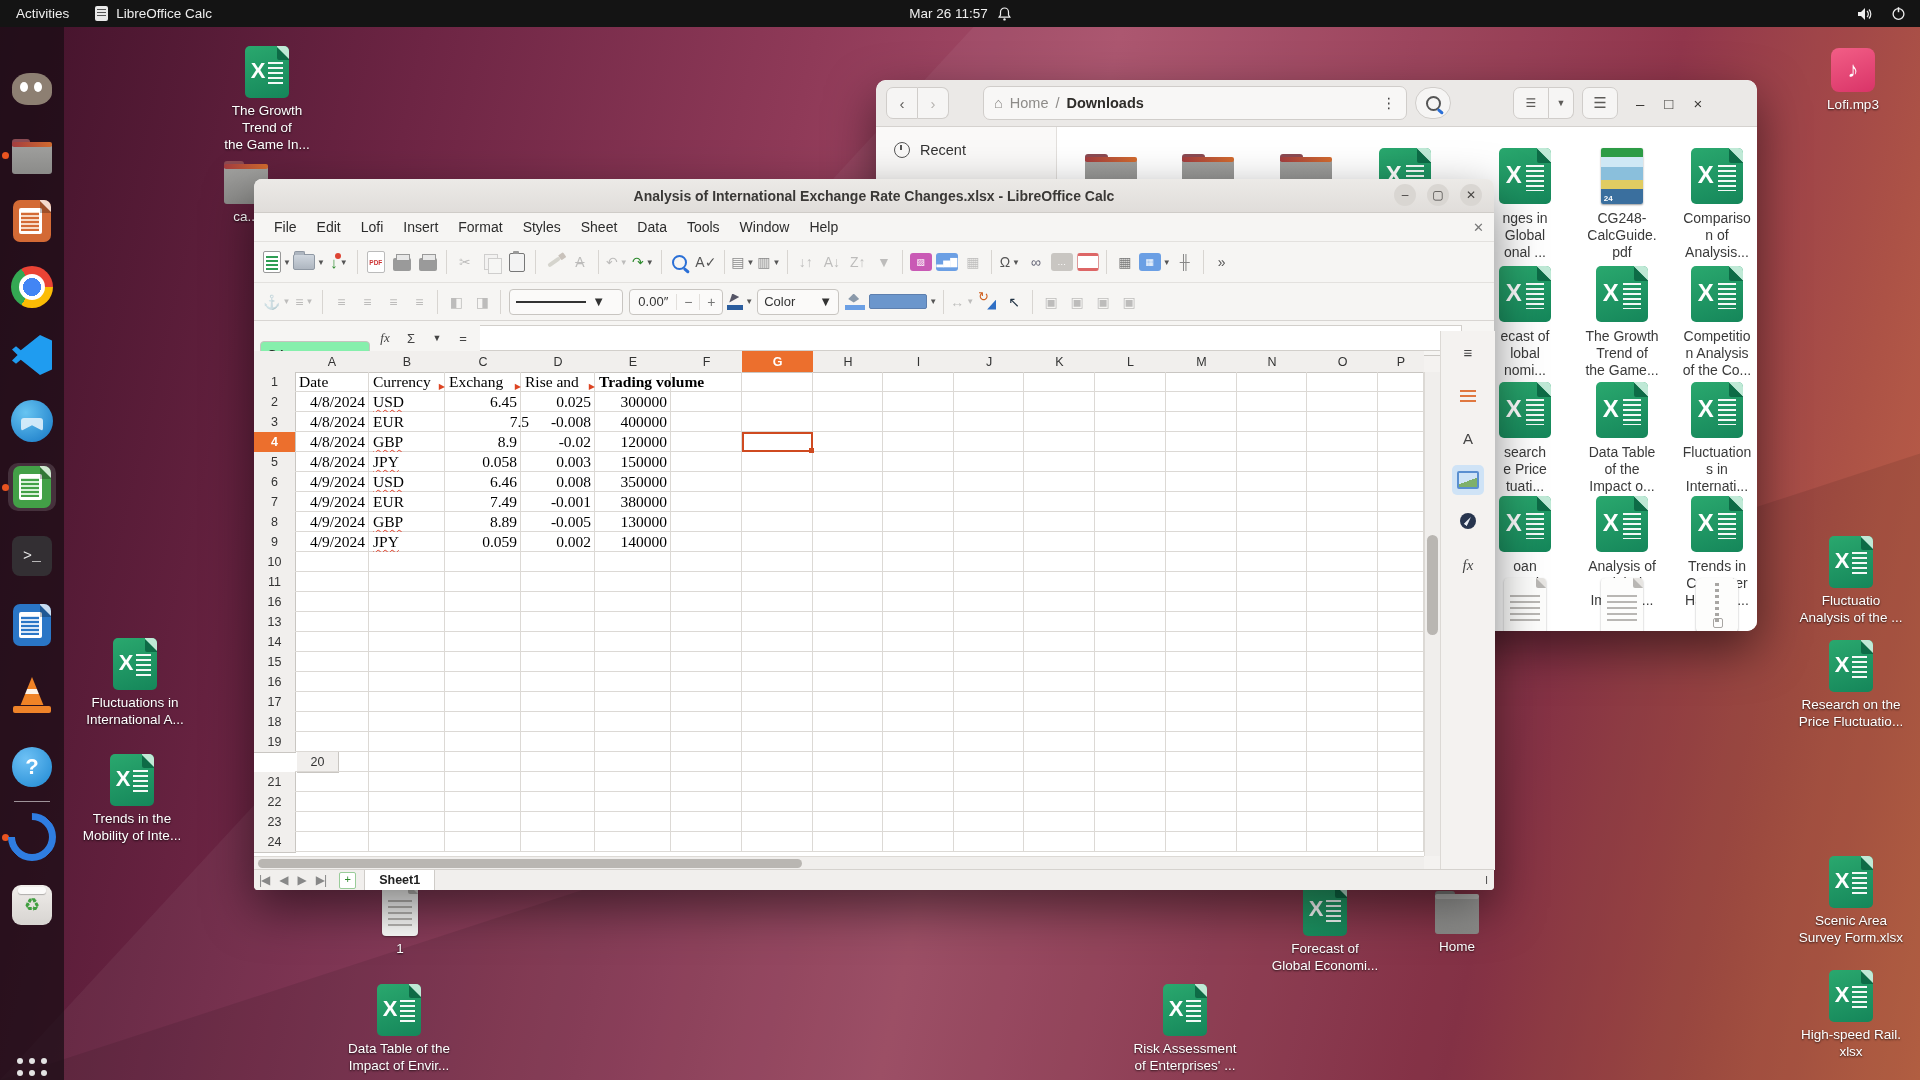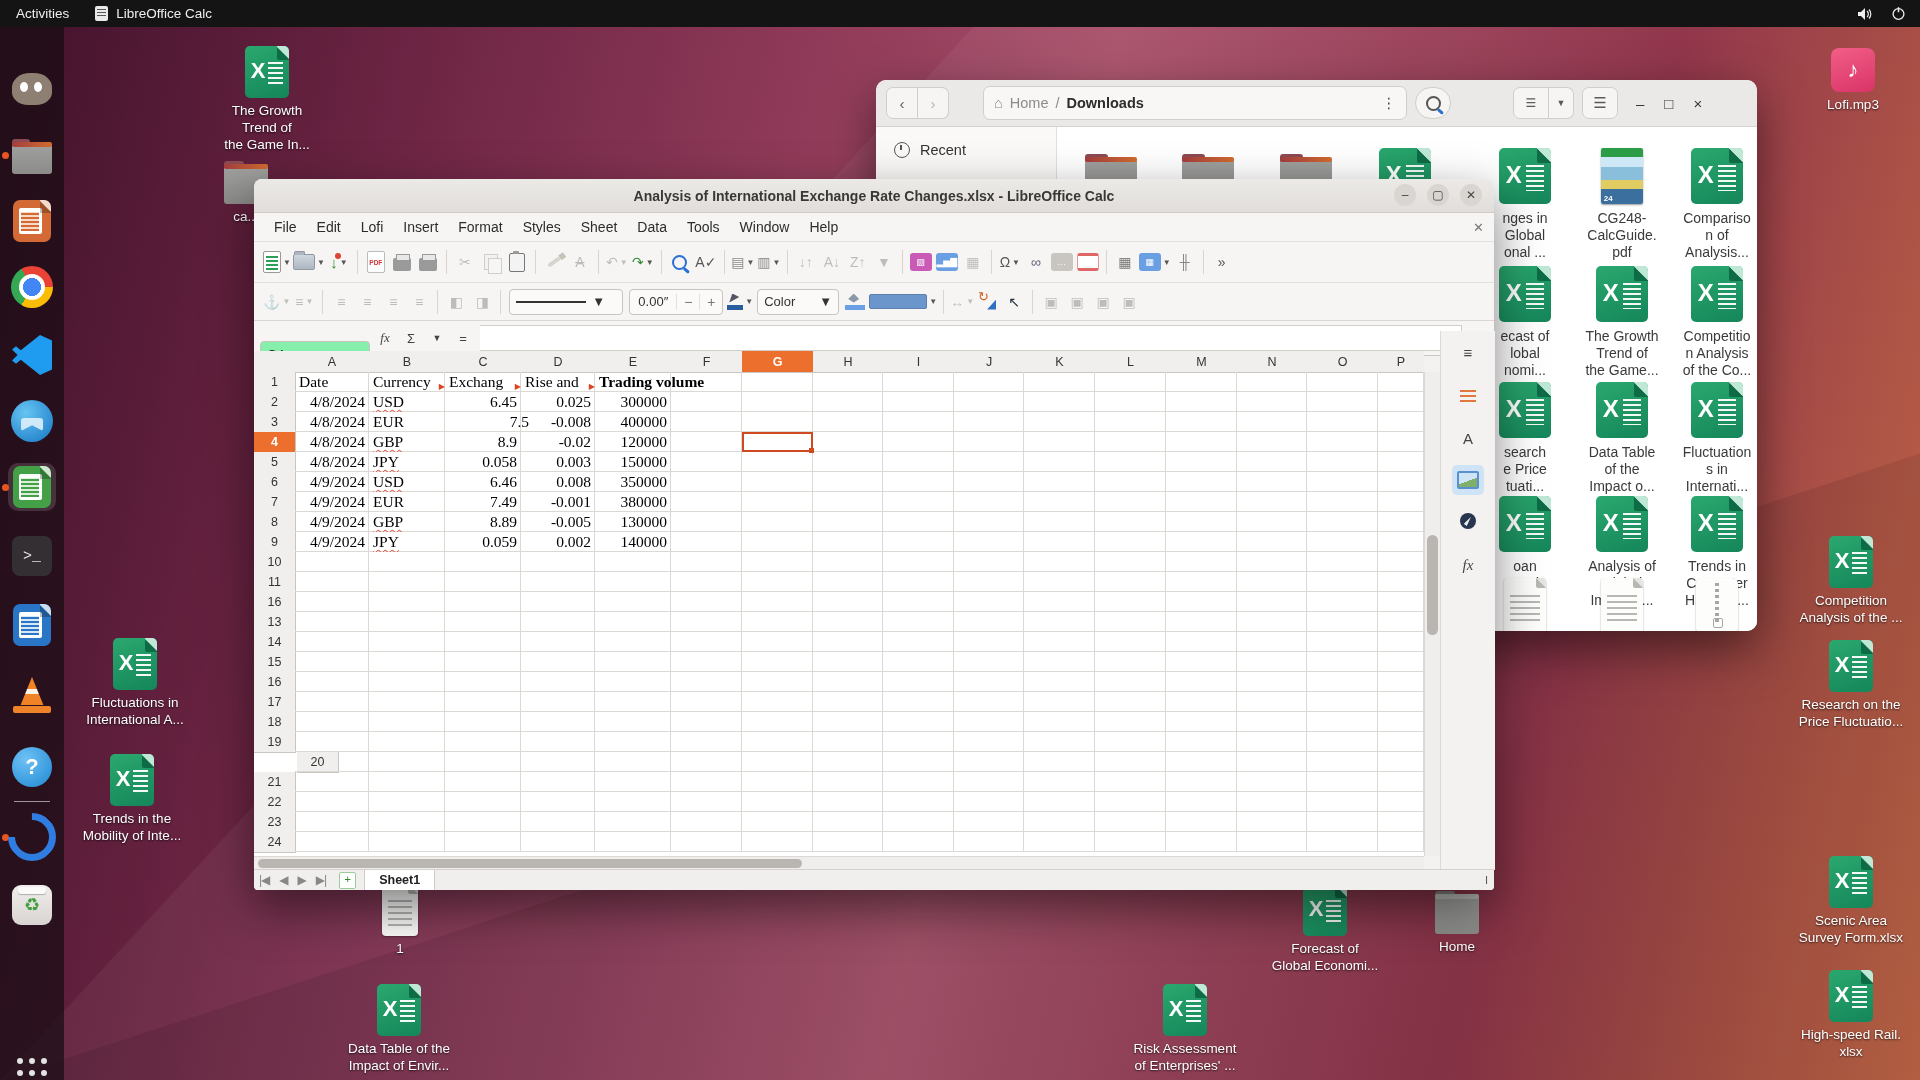--- a/index.html
+++ b/index.html
@@ -296,21 +296,21 @@
       <div class="desk-icon" style="left: 1793px; top: 48px;">
         <div class="audioicon" style="width: 44px; height: 44px;">♪</div>
         <div class="desk-label">Lofi.mp3</div>
       </div>
       <div class="desk-icon" style="left: 1791px; top: 536px;">
         <div class="xicon" style="width: 44px; height: 52px;">
           <span class="fold"></span>
           <span class="xx" style="font-size:22px">X</span>
           <span class="lines"></span>
         </div>
-        <div class="desk-label">Competition
+        <div class="desk-label">Fluctuatio
 Analysis of the ...</div>
       </div>
       <div class="desk-icon" style="left: 1791px; top: 640px;">
         <div class="xicon" style="width: 44px; height: 52px;">
           <span class="fold"></span>
           <span class="xx" style="font-size:22px">X</span>
           <span class="lines"></span>
         </div>
         <div class="desk-label">Research on the
 Price Fluctuatio...</div>
@@ -952,20 +952,27 @@
     </div>
 
   <div id="topbar">
     <div class="tb-left">
       <span>Activities</span>
       <span class="appname">
         <span class="mini-doc"></span>
         <span>LibreOffice Calc</span>
       </span>
     </div>
+    <div class="center">
+      <span>Mar 26 11:57</span>
+      <svg class="svgic" width="13" height="14" viewBox="0 0 13 14">
+        <path d="M6.5 1 a4 4 0 0 1 4 4 v3 l1.4 2.2 H1.1 L2.5 8 V5 a4 4 0 0 1 4-4z" fill="none" stroke="#eee" stroke-width="1.2"></path>
+        <circle cx="6.5" cy="12.4" r="1.2" fill="#eee"></circle>
+      </svg>
+    </div>
     <div class="tb-right">
       <svg class="svgic" width="16" height="14" viewBox="0 0 16 14">
         <path d="M1 5 h3 L8 1 v12 L4 9 H1z" fill="#eee"></path>
         <path d="M10 4 a4 4 0 0 1 0 6 M12 2.5 a6.5 6.5 0 0 1 0 9" fill="none" stroke="#eee" stroke-width="1.2"></path>
       </svg>
       <svg class="svgic" width="15" height="15" viewBox="0 0 15 15">
         <circle cx="7.5" cy="8" r="5.4" fill="none" stroke="#eee" stroke-width="1.3"></circle>
         <path d="M7.5 1.2 v5" stroke="#eee" stroke-width="1.5"></path>
       </svg>
     </div>

